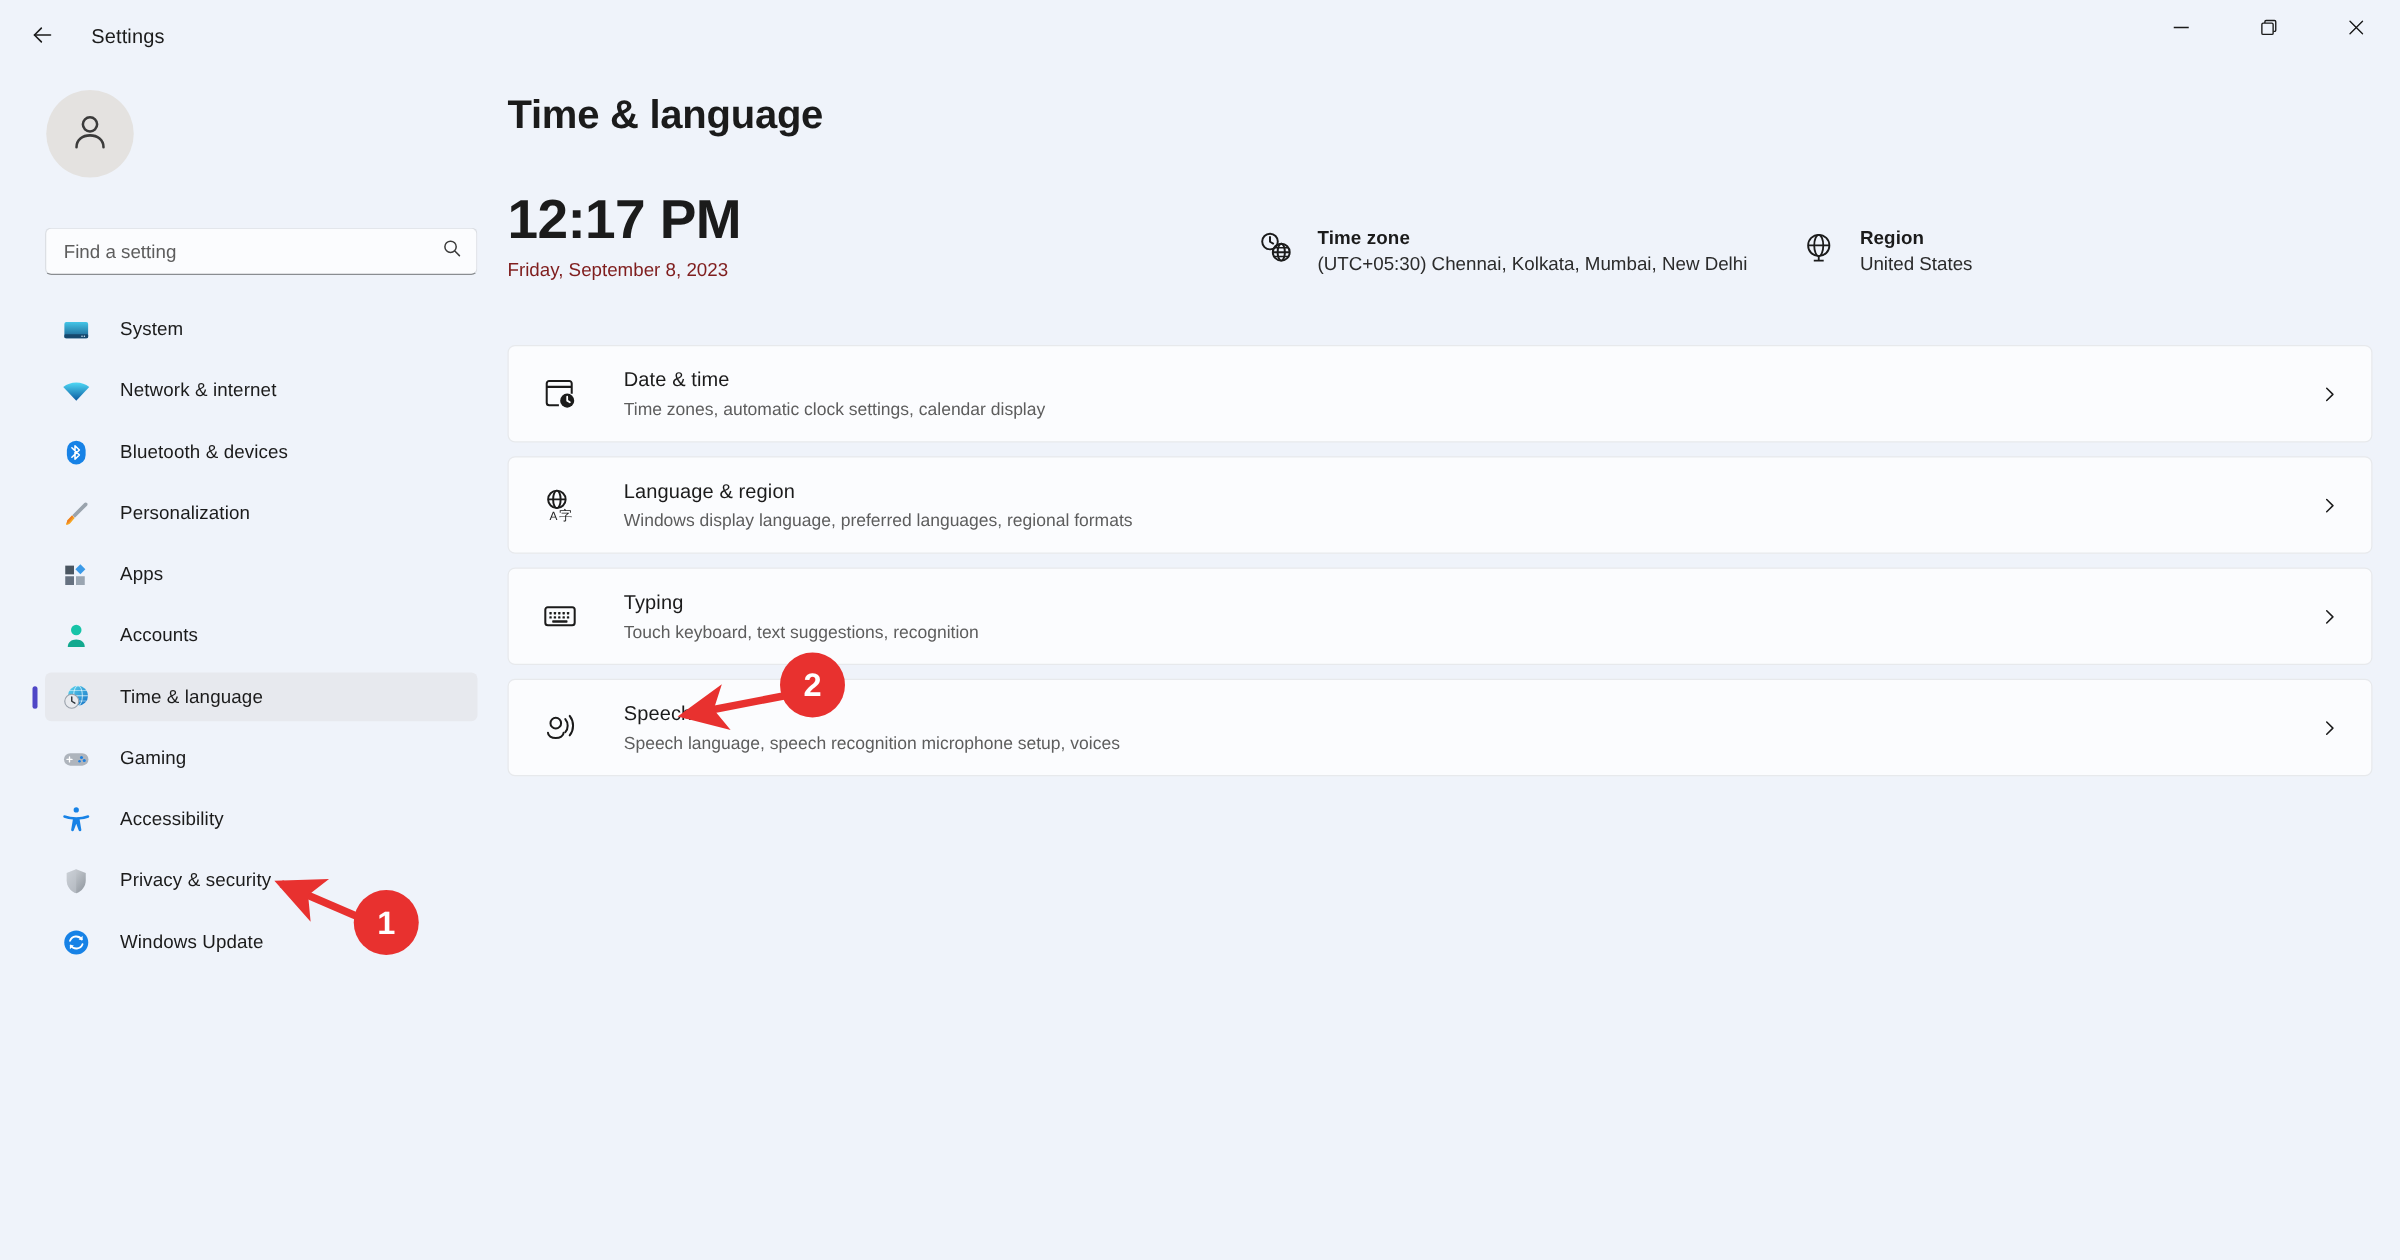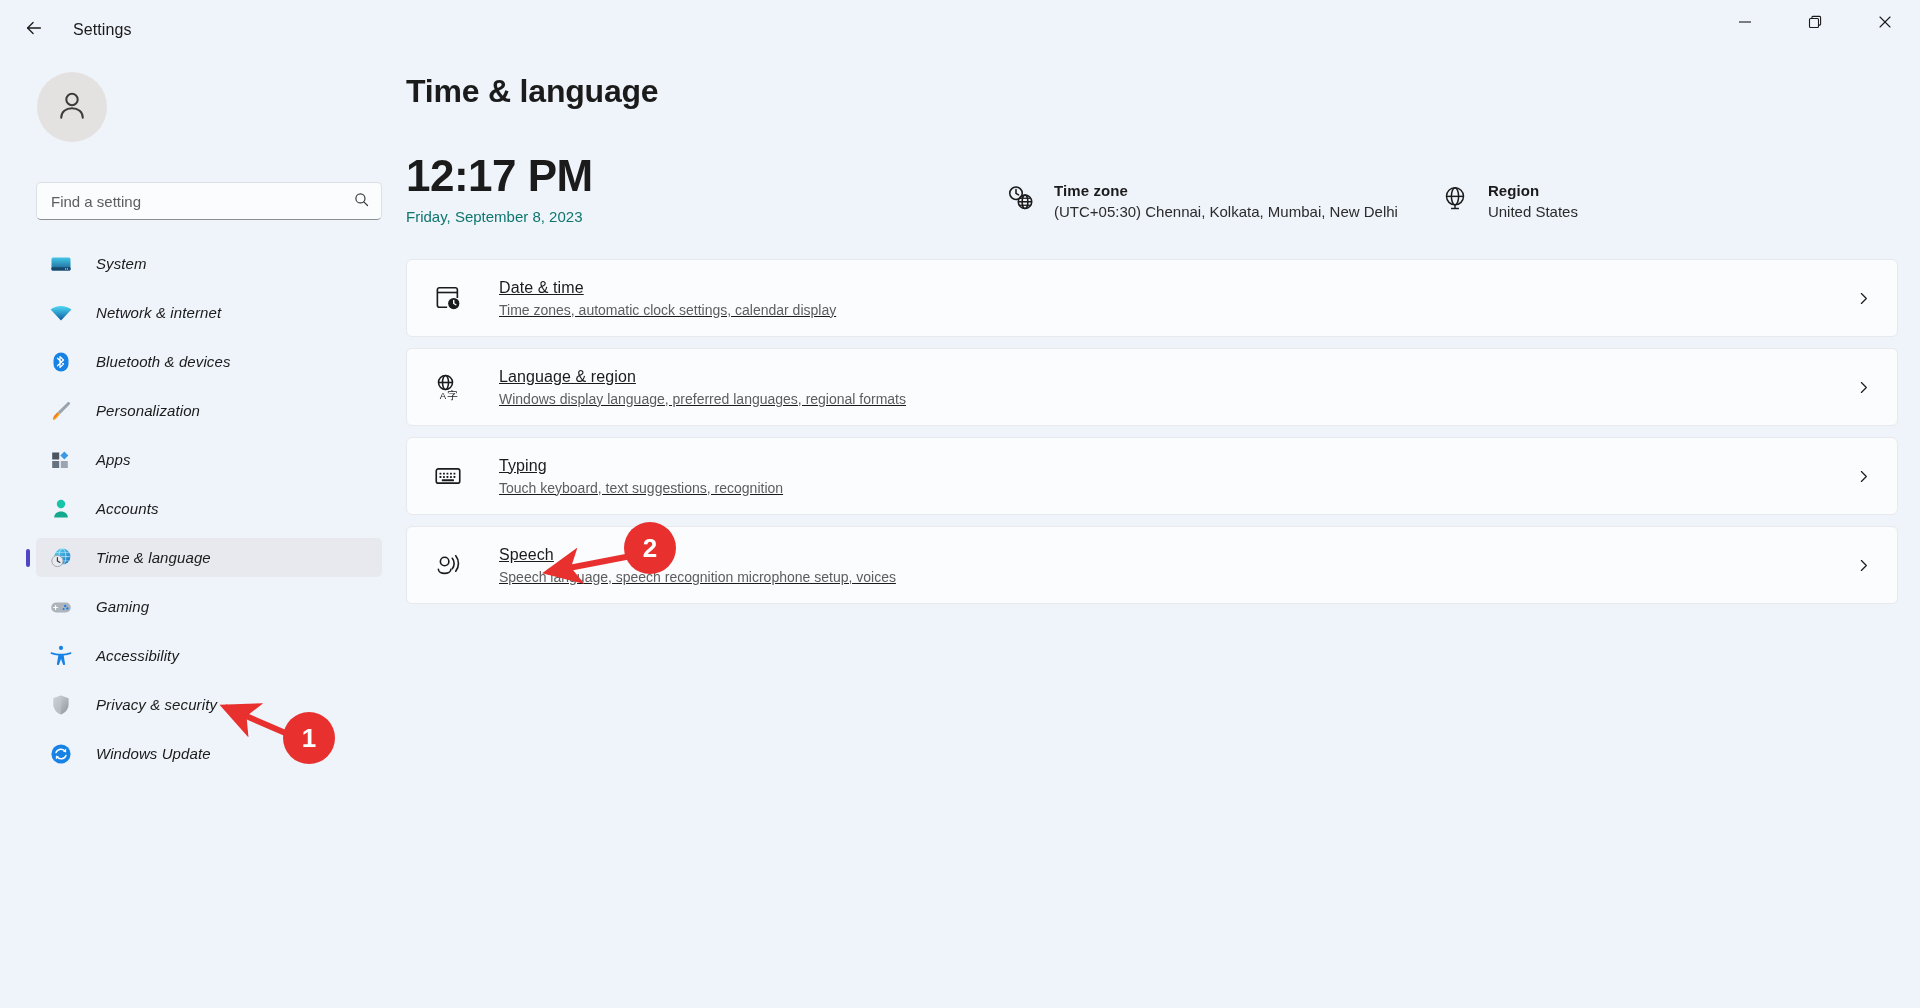--- a/index.html
+++ b/index.html
@@ -94,21 +94,20 @@
   .nav { margin-top: 24px; }
   .nav-item {
     display: flex;
     align-items: center;
     height: 39px;
     border-radius: 5px;
     padding-left: 12px;
     margin-bottom: 10px;
     position: relative;
     cursor: pointer;
-    font-style: italic;
   }
   .nav-item.active { background: #e7e9ee; }
   .nav-item.active::before {
     content: "";
     position: absolute;
     left: -10px;
     top: 50%;
     transform: translateY(-50%);
     width: 4px;
     height: 18px;
@@ -149,21 +148,21 @@
   }
   .clock-block { width: 600px; }
   .clock-time {
     font-size: 44px;
     font-weight: bold;
     line-height: 1.04;
     letter-spacing: -.5px;
   }
   .clock-date {
     font-size: 15px;
-    color: #0f766e;
+    color: #7f1d1d;
     margin-top: 9px;
   }
   .info-block {
     display: flex;
     align-items: flex-start;
     padding-top: 23px;
   }
   .info-icon {
     width: 30px; height: 30px;
     display: flex; align-items: center; justify-content: center;
@@ -177,21 +176,21 @@
     letter-spacing: .1px;
   }
   .info-sub {
     font-size: 15px;
     color: #2b2b2b;
     margin-top: 4px;
   }
   .info-block.region { margin-left: 42px; }
 
   
-  .cards { margin-top: 24px; text-decoration: underline; }
+  .cards { margin-top: 41px; }
   .card {
     height: 78px;
     background: #fbfcfe;
     border: 1px solid #e7e9ec;
     border-radius: 6px;
     display: flex;
     align-items: center;
     padding: 0 22px 0 24px;
     margin-bottom: 11px;
     cursor: pointer;

